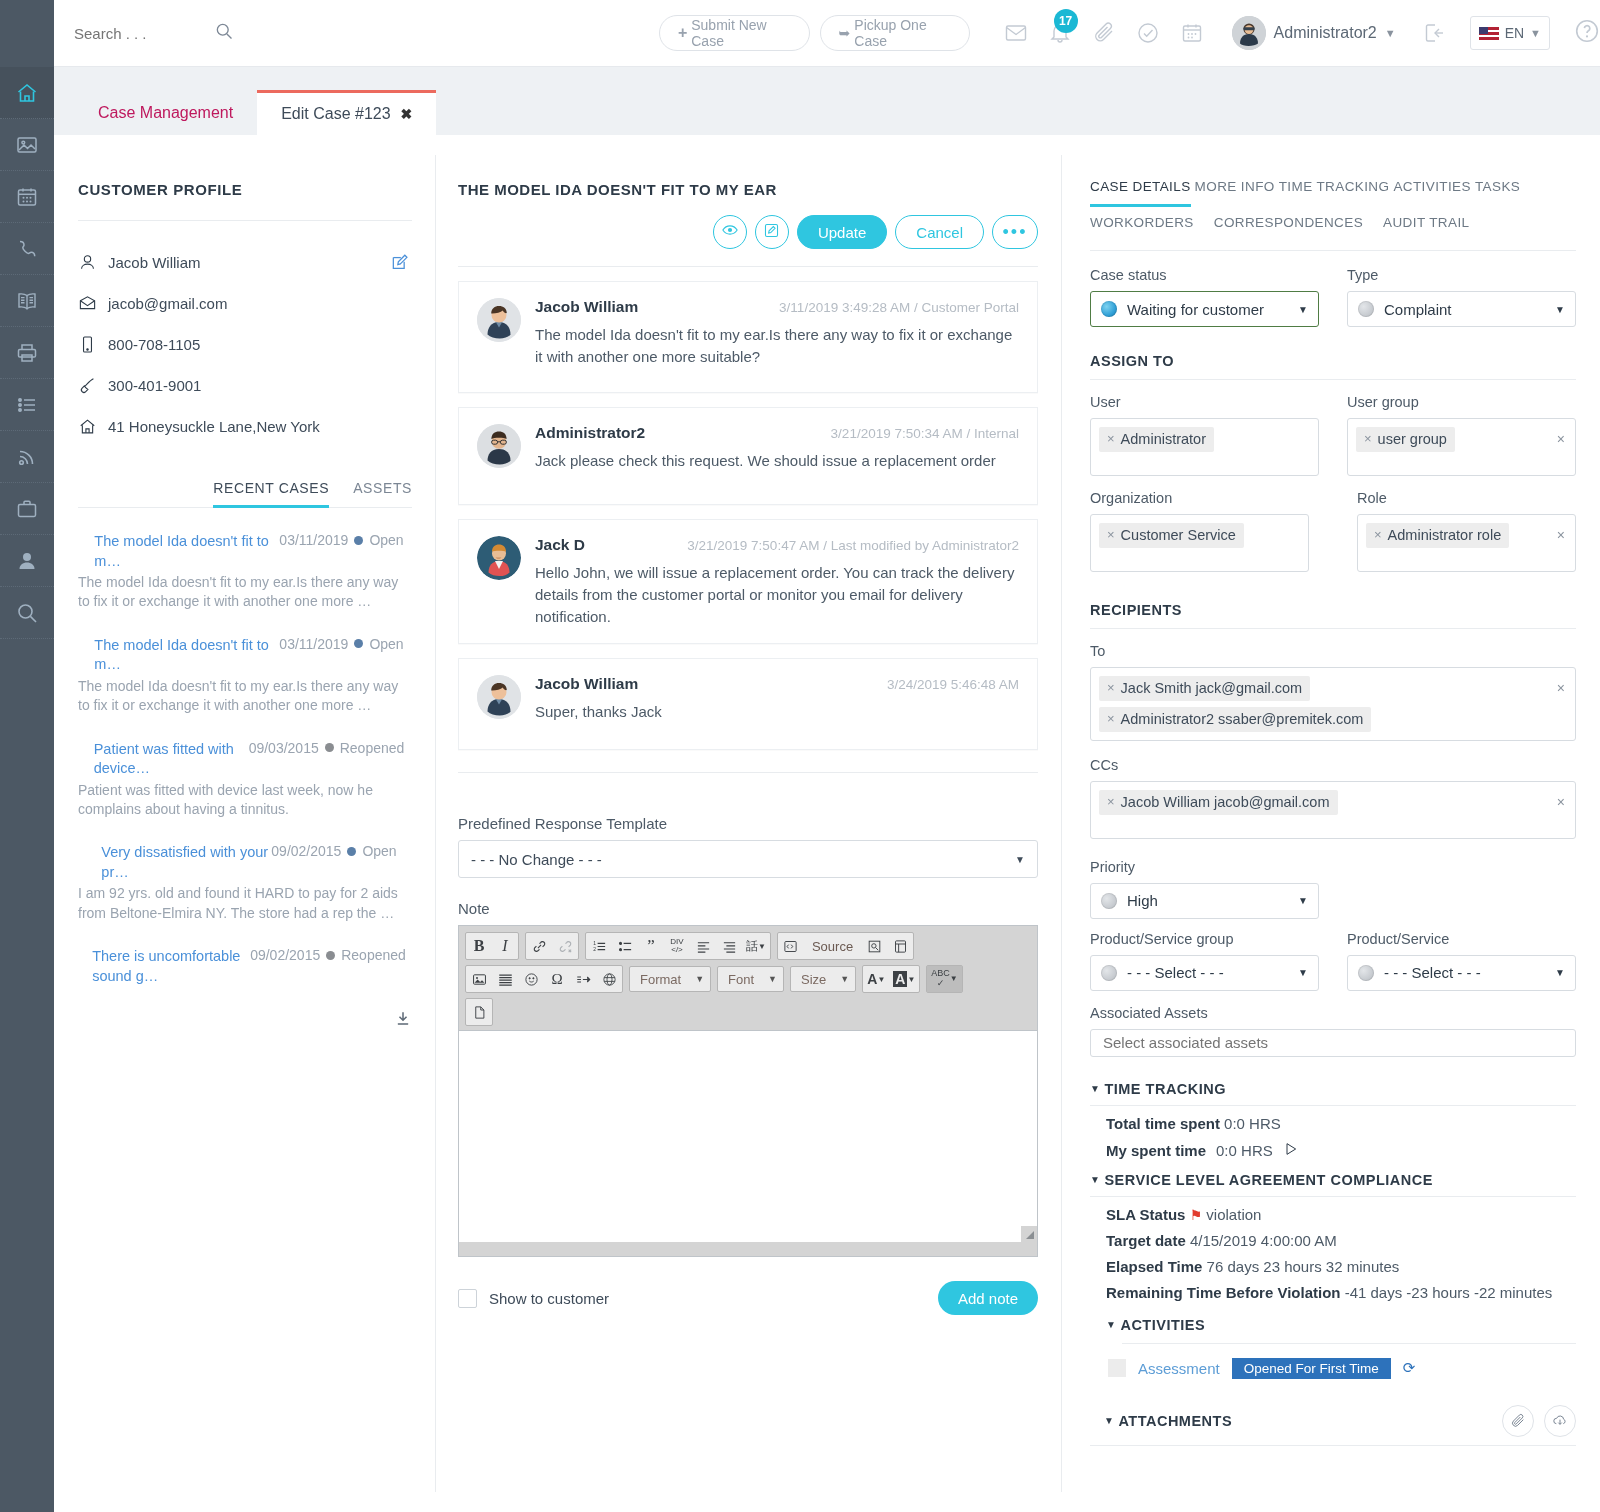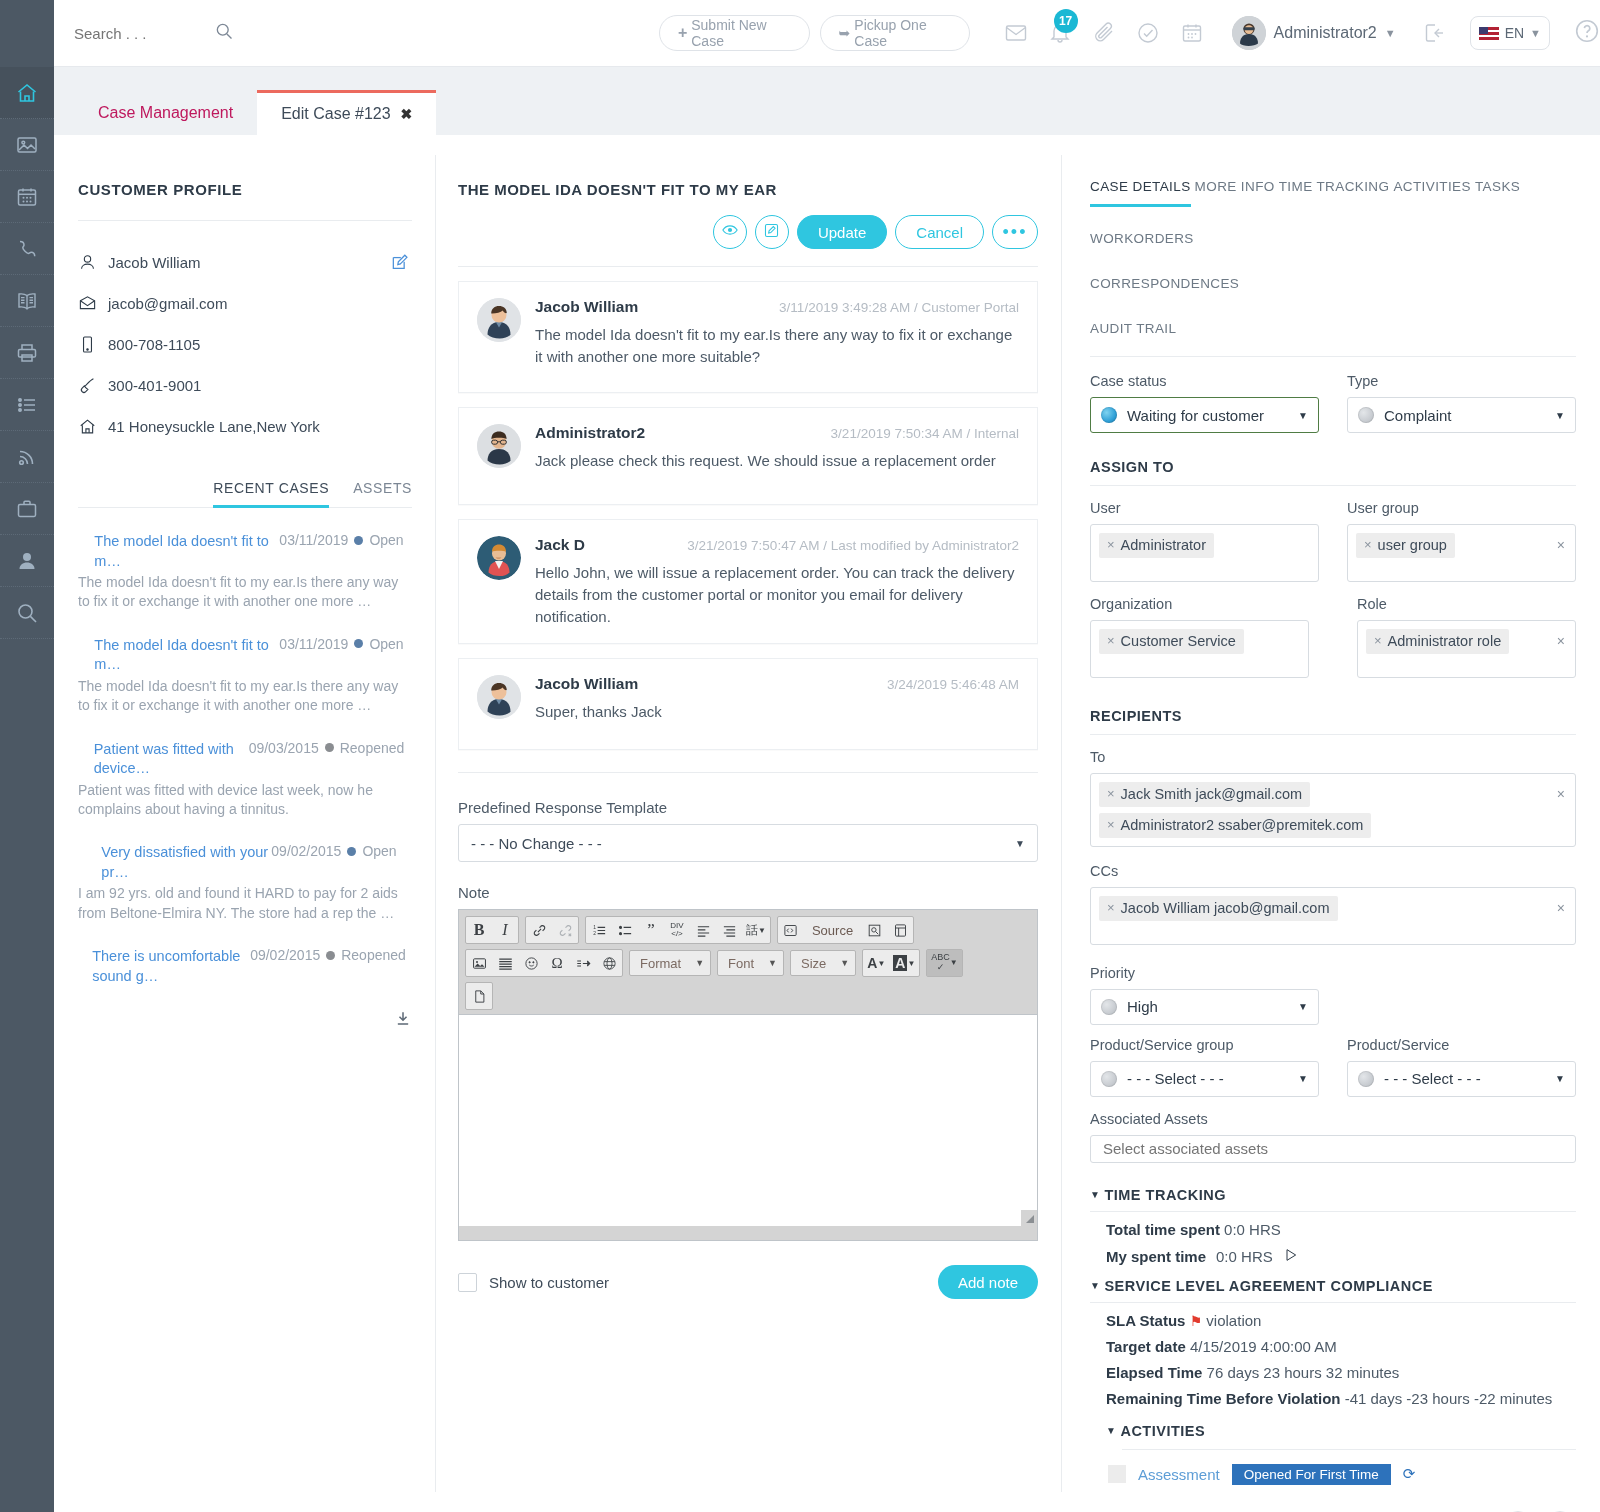--- a/index.html
+++ b/index.html
@@ -45,21 +45,21 @@
     display:flex;align-items:center;justify-content:center; font-weight:600;
   }
   .user-block { display:flex; align-items:center; gap:8px; margin-left: 28px; cursor:pointer;}
   .avatar-sm {
     width:34px;height:34px;border-radius:50%;background:#c9cdd2;overflow:hidden;
     display:block; position:relative;
   }
   .user-name { font-size: 16px; color:#5c6875; }
   .caret { color:#8a939e; font-size: 11px; }
   .lang-box {
-    border:1px solid #dfe3e8; border-radius: 8px; height: 32px; padding: 16px 8px;
+    border:1px solid #dfe3e8; border-radius: 3px; height: 32px; padding: 16px 8px;
     display:flex;align-items:center;gap:6px; margin-left: 24px; cursor:pointer;
     font-size: 14px; color: #5c6875;
   }
   .flag { width:20px;height:13px;background:linear-gradient(#b22234 0 20%,#fff 20% 40%,#b22234 40% 60%,#fff 60% 80%,#b22234 80% 100%); position:relative;}
   .flag:before{content:"";position:absolute;left:0;top:0;width:9px;height:7px;background:#3c3b6e;}
   .help-ico { margin-left: 24px; color:#c3cad3; cursor:pointer;}
 
   
   .rail {
     position:absolute; top:0; left:0; width:54px; height:1512px;
@@ -145,21 +145,21 @@
     border:1px solid #eceff2; background:#fff; margin-top: 14px; padding: 16px 18px;
     display:flex; gap: 14px; box-shadow: 0 1px 0 rgba(0,0,0,.02);
   }
   .msg-avatar { width:44px;height:44px;border-radius:50%;flex:0 0 44px;overflow:hidden;background:#dfe3e7;}
   .msg-body { flex:1; min-width:0;}
   .msg-top { display:flex; justify-content:space-between; align-items:baseline;}
   .msg-name { font-size:15.5px; font-weight:bold; color:#2e3b48;}
   .msg-time { font-size:13.5px; color:#b5bcc4;}
   .msg-text { font-size:15px; color:#4d5a67; line-height:1.45; margin-top: 8px;}
   .msg.h1x { min-height: 106px; }
-  .field-label { font-size: 15px; color:#4d5a67; margin-top: 26px; margin-bottom: 8px;}
+  .field-label { font-size: 15px; color:#4d5a67; margin-top: 42px; margin-bottom: 8px;}
   .select-box {
     width: 100%; height: 38px; border:1px solid #d7dce1; border-radius:3px;
     display:flex;align-items:center;justify-content:space-between; padding: 0 12px;
     font-size: 15px; color:#3e4b59; background:#fff; cursor:pointer;
   }
   .sel-caret { font-size: 10px; color:#3e4b59;}
   .editor { border:1px solid #bfc4c9; margin-top: 8px; }
   .etools { background:#d4d4d4; padding: 6px 6px 4px 6px; }
   .erow { display:flex; align-items:center; gap: 0; margin-bottom: 5px; flex-wrap: wrap;}
   .egrp {
@@ -196,21 +196,21 @@
   .add-note {
     background:#2fc6e0;color:#fff;border:none;border-radius:17px;height:34px;padding:0 20px;
     font-size:15px;cursor:pointer;font-family:"Liberation Sans",sans-serif;
   }
 
   
   .col-right { width: 538px; padding: 44px 24px 0 28px; }
   .rtabs { display:flex; gap: 4px; flex-wrap: wrap; font-size: 13.5px; letter-spacing:.4px;}
   .rtab { color:#6d7985; padding-bottom: 10px; cursor:pointer; white-space:nowrap;}
   .rtab.active { color:#2e3b48; border-bottom: 3px solid #2fc6e0; }
-  .rtabs2 { display:flex; gap: 20px; font-size: 13.5px; letter-spacing:.4px; margin-top: 24px; flex-direction: column;}
+  .rtabs2 { display:flex; gap: 20px; font-size: 13.5px; letter-spacing:.4px; margin-top: 8px;}
   .rline { height:1px; background:#e9ecef; margin-top: 10px;}
   .rgrid { display:flex; gap: 28px; }
   .rcol { flex: 1; min-width: 0;}
   .rlabel { font-size: 14.5px; color:#4d5a67; margin-bottom: 8px; }
   .rsel {
     height: 36px; border:1px solid #d7dce1; border-radius:3px; background:#fff;
     display:flex; align-items:center; padding: 0 10px; gap: 10px; cursor:pointer;
     font-size: 15px; color:#2e3b48;
   }
   .rsel.green { border-color:#4f7c44;}

